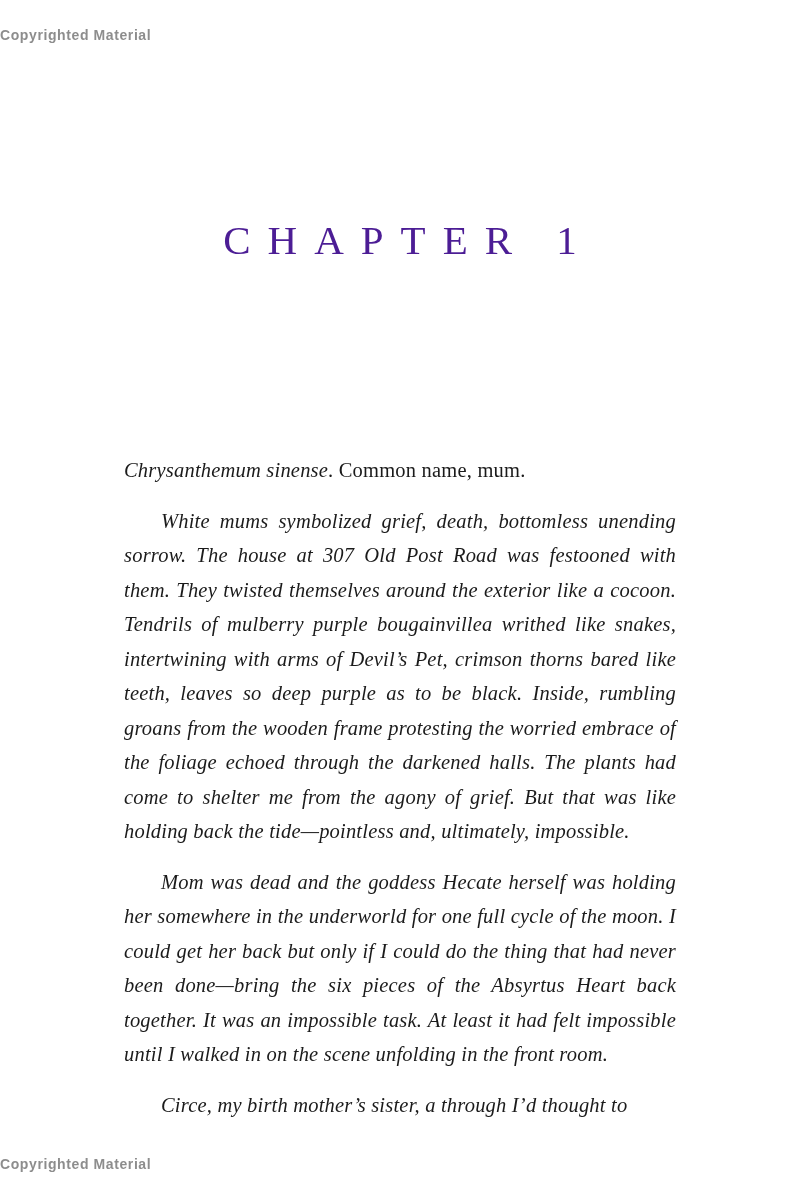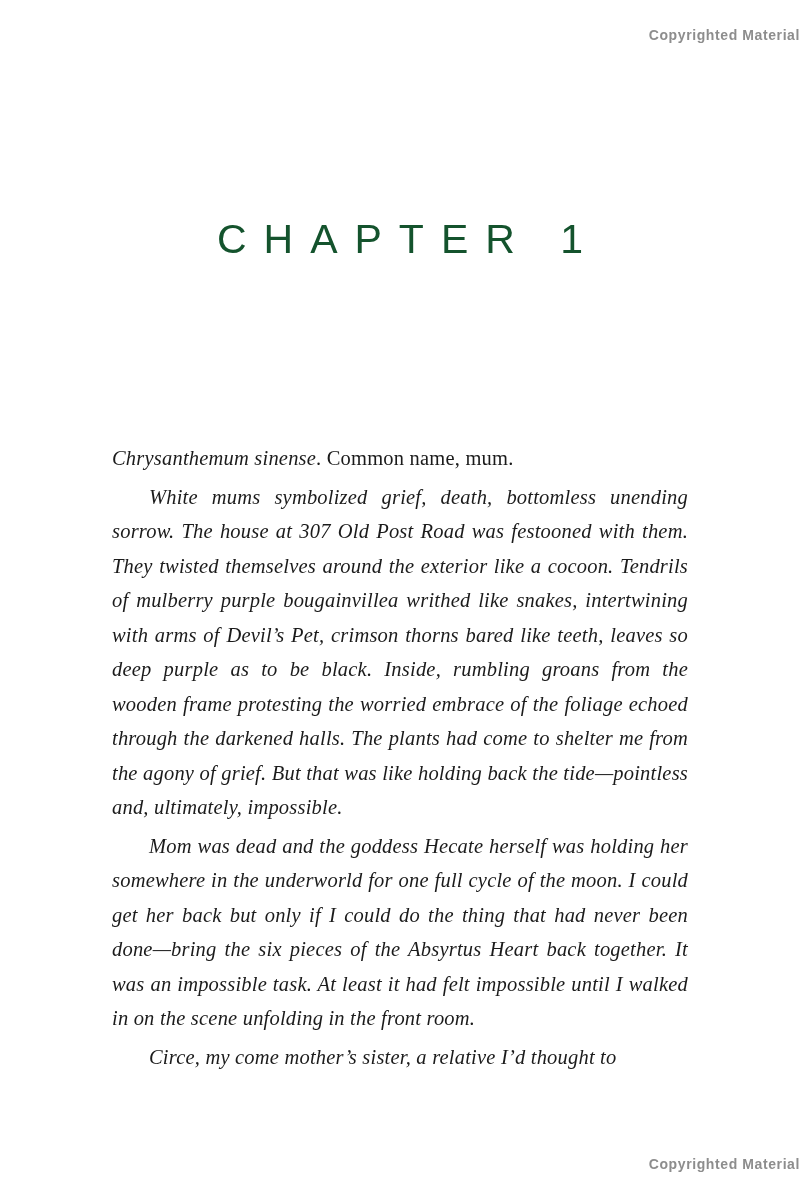--- a/index.html
+++ b/index.html
@@ -13,55 +13,55 @@
   }
   .page {
     position: absolute;
     inset: 0;
     background: #ffffff;
   }
   .copyright {
     position: absolute;
     left: 0;
     width: 100%;
-    text-align: right;
+    text-align: left;
     font-family: "Liberation Sans", sans-serif;
     font-size: 14px;
     font-weight: 700;
     letter-spacing: 0.6px;
     color: #8d8d8d;
   }
   .copyright.top { top: 27px; }
   .copyright.bottom { top: 1156px; }
   .chapter-title {
     position: absolute;
     top: 216px;
     left: 0;
     width: 100%;
     text-align: center;
-    font-family: Liberation Sans, sans-serif;
+    font-family: Liberation Serif, serif;
     font-weight: 400;
     font-size: 41px;
     letter-spacing: 17px;
     text-indent: 17px; 
-    color: #14532d;
+    color: #4c1d95;
   }
   .text-block {
     position: absolute;
     top: 437px;
     left: 108px;
     width: 584px;
     font-size: 20.5px;
     line-height: 34.5px;
     letter-spacing: 0.2px;
     text-align: justify;
     color: #1b1b1b;
   }
   .text-block p {
-    margin: 4px;
+    margin: 16px;
   }
   .text-block p.indented {
     text-indent: 37px;
     font-style: italic;
   }
   .italic { font-style: italic; }
 </style>
 </head>
 <body>
 
@@ -72,19 +72,19 @@
   <h1 class="chapter-title">CHAPTER 1</h1>
 
   <div class="text-block">
 
     <p><span class="italic">Chrysanthemum sinense</span><span>. Common name, mum.</span></p>
 
     <p class="indented">White mums symbolized grief, death, bottomless unending sorrow. The house at 307 Old Post Road was festooned with them. They twisted themselves around the exterior like a cocoon. Tendrils of mulberry purple bougainvillea writhed like snakes, intertwining with arms of Devil’s Pet, crimson thorns bared like teeth, leaves so deep purple as to be black. Inside, rumbling groans from the wooden frame protesting the worried embrace of the foliage echoed through the darkened halls. The plants had come to shelter me from the agony of grief. But that was like holding back the tide—pointless and, ultimately, impossible.</p>
 
     <p class="indented">Mom was dead and the goddess Hecate herself was holding her somewhere in the underworld for one full cycle of the moon. I could get her back but only if I could do the thing that had never been done—bring the six pieces of the Absyrtus Heart back together. It was an impossible task. At least it had felt impossible until I walked in on the scene unfolding in the front room.</p>
 
-    <p class="indented">Circe, my come mother’s sister, a relative I’d thought to</p>
+    <p class="indented">Circe, my birth mother’s sister, a through I’d thought to</p>
 
   </div>
 
   <div class="copyright bottom">Copyrighted Material</div>
 
 </div>
 
 </body></html>

